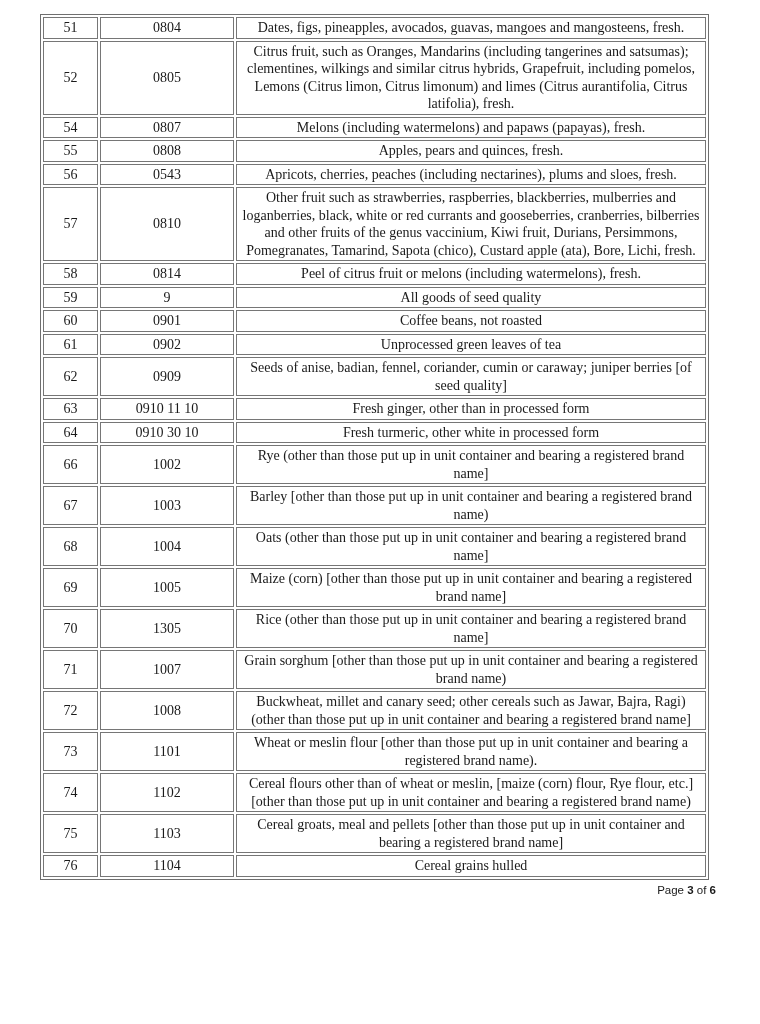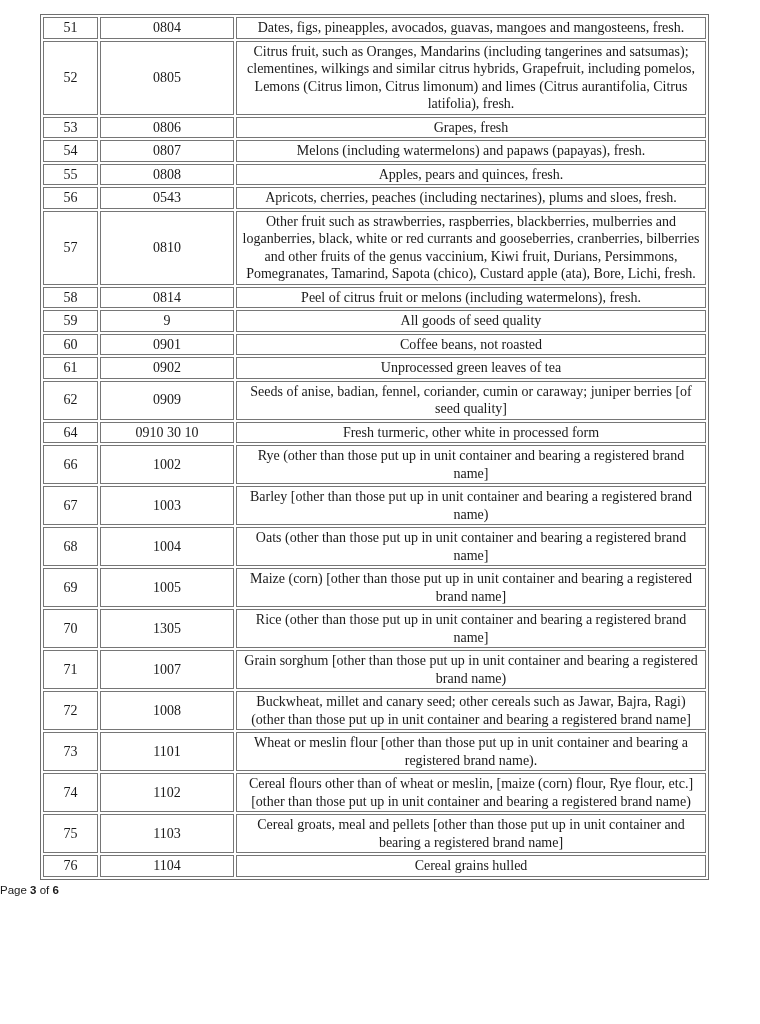--- a/index.html
+++ b/index.html
@@ -43,20 +43,21 @@
   td.col-sl, td.col-code {
     text-align: center;
   }
   td.col-desc {
     text-align: center;
     padding-left: 4px;
     padding-right: 4px;
   }
   .footer {
     margin: 4px 44px 0 0;
+    text-align: right;
     font-family: "Liberation Sans", "DejaVu Sans", sans-serif;
     font-size: 11.5px;
     color: #1a1a1a;
   }
   .footer .bold { font-weight: bold; }
 </style>
 </head>
 <body>
 
 <div class="page">
@@ -72,25 +73,20 @@
           <td class="col-sl">51</td>
           <td class="col-code">0804</td>
           <td class="col-desc">Dates, figs, pineapples, avocados, guavas, mangoes and mangosteens, fresh.</td>
         </tr>
         <tr>
           <td class="col-sl">52</td>
           <td class="col-code">0805</td>
           <td class="col-desc">Citrus fruit, such as Oranges, Mandarins (including tangerines and satsumas); clementines, wilkings and similar citrus hybrids, Grapefruit, including pomelos, Lemons (Citrus limon, Citrus limonum) and limes (Citrus aurantifolia, Citrus latifolia), fresh.</td>
         </tr>
         <tr>
-          <td class="col-sl">53</td>
-          <td class="col-code">0806</td>
-          <td class="col-desc">Grapes, fresh</td>
-        </tr>
-        <tr>
           <td class="col-sl">54</td>
           <td class="col-code">0807</td>
           <td class="col-desc">Melons (including watermelons) and papaws (papayas), fresh.</td>
         </tr>
         <tr>
           <td class="col-sl">55</td>
           <td class="col-code">0808</td>
           <td class="col-desc">Apples, pears and quinces, fresh.</td>
         </tr>
         <tr>
@@ -120,20 +116,25 @@
         </tr>
         <tr>
           <td class="col-sl">61</td>
           <td class="col-code">0902</td>
           <td class="col-desc">Unprocessed green leaves of tea</td>
         </tr>
         <tr>
           <td class="col-sl">62</td>
           <td class="col-code">0909</td>
           <td class="col-desc">Seeds of anise, badian, fennel, coriander, cumin or caraway; juniper berries [of seed quality]</td>
+        </tr>
+        <tr>
+          <td class="col-sl">63</td>
+          <td class="col-code">0910 11 10</td>
+          <td class="col-desc">Fresh ginger, other than in processed form</td>
         </tr>
         <tr>
           <td class="col-sl">64</td>
           <td class="col-code">0910 30 10</td>
           <td class="col-desc">Fresh turmeric, other white in processed form</td>
         </tr>
         <tr>
           <td class="col-sl">66</td>
           <td class="col-code">1002</td>
           <td class="col-desc">Rye (other than those put up in unit container and bearing a registered brand name]</td>

